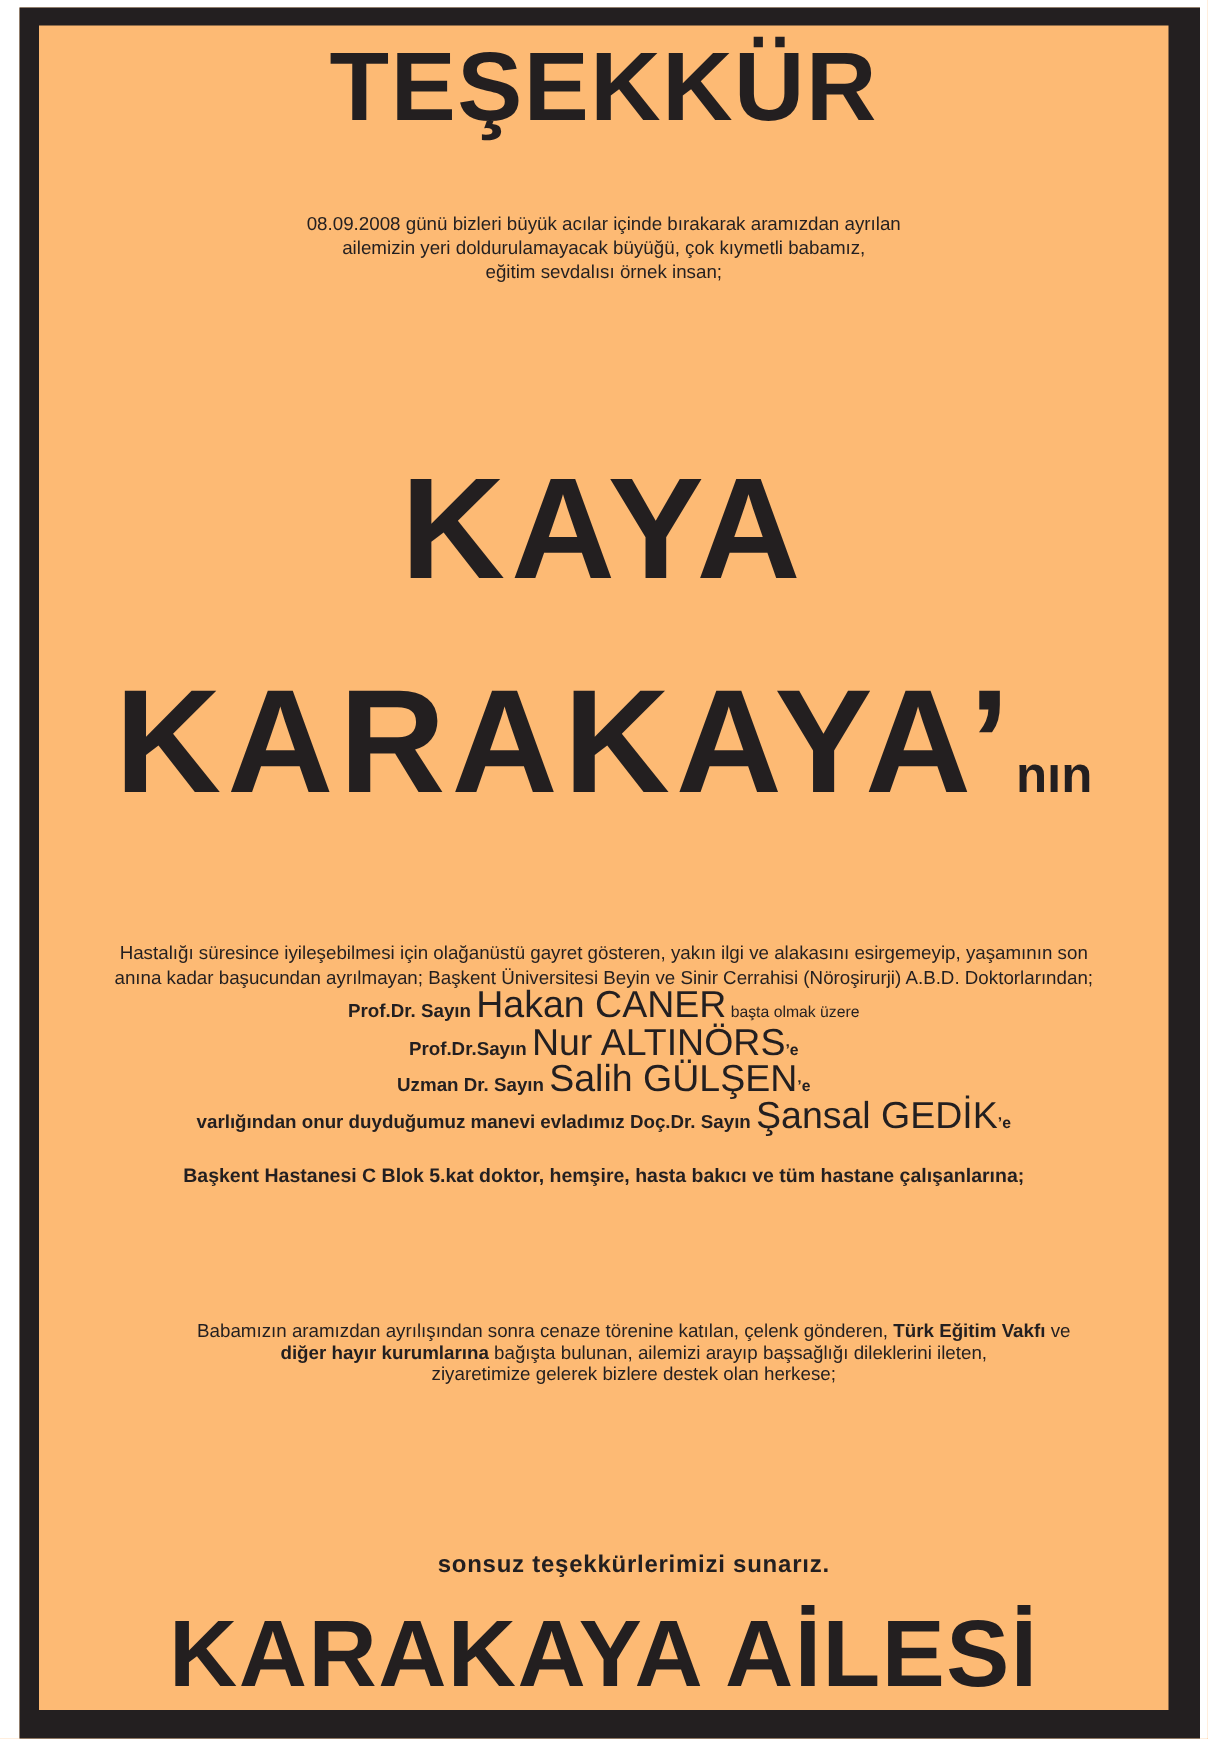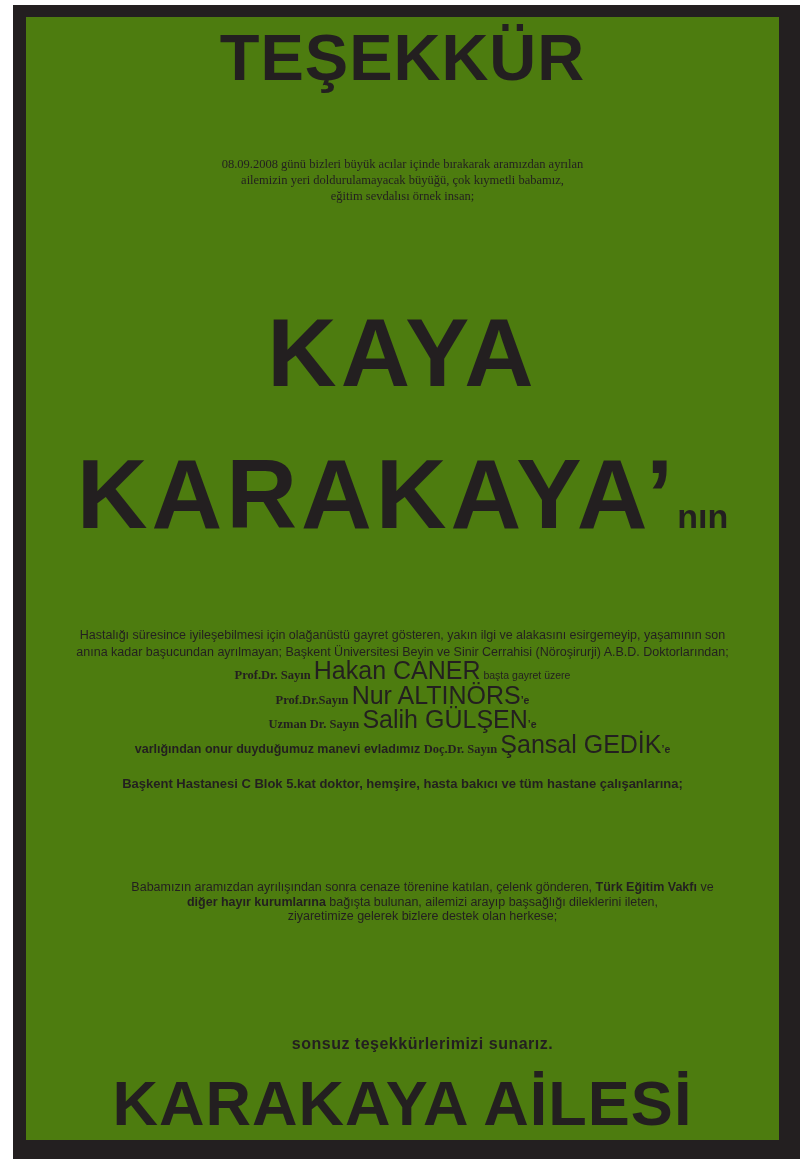--- a/index.html
+++ b/index.html
@@ -15,21 +15,21 @@
     font-family: "Liberation Sans", "DejaVu Sans", sans-serif;
     color: #231f20;
   }
   .page {
     position: absolute;
     left: 13px;
     top: 5px;
     width: 787px;
     height: 1154px;
     box-sizing: border-box;
-    background: #4d7c0f;
+    background: #fdba74;
     border-style: solid;
     border-color: #231f20;
     border-width: 12px 21px 19px 13px; 
   }
   .block {
     position: absolute;
     left: 0;
     right: 0;
     text-align: center;
     color: #231f20;
@@ -40,24 +40,23 @@
   .title {
     top: 8px;
     font-size: 65px;
     font-weight: bold;
     letter-spacing: 1px;
     line-height: 1;
   }
 
   
   .intro {
-    top: 139px;
+    top: 124px;
     font-size: 12.5px;
     line-height: 16px;
-    font-family: Liberation Serif, serif;
   }
 
   
   .big-name {
     font-weight: bold;
     line-height: 1;
     letter-spacing: 4px;
   }
   .first-name {
     top: 288px;
@@ -79,21 +78,20 @@
     font-size: 12.5px;
     line-height: 17px;
   }
   .doctor-line {
     line-height: 19.5px;
     white-space: nowrap;
   }
   .doctor-title {
     font-weight: bold;
     font-size: 12.5px;
-    font-family: Liberation Serif, serif;
   }
   .doctor-name {
     font-size: 25px;
     font-weight: normal;
   }
   .doctor-note {
     font-size: 10.5px;
   }
   .doctor-poss {
     font-size: 10.5px;
@@ -156,21 +154,21 @@
 
   <div class="block big-name last-name nowrap">
     <span>KARAKAYA’</span><span class="name-suffix">nın</span>
   </div>
 
   <div class="block gratitude">
     <div class="nowrap">Hastalığı süresince iyileşebilmesi için olağanüstü gayret gösteren, yakın ilgi ve alakasını esirgemeyip, yaşamının son</div>
     <div class="nowrap">anına kadar başucundan ayrılmayan; Başkent Üniversitesi Beyin ve Sinir Cerrahisi (Nöroşirurji) A.B.D. Doktorlarından;</div>
 
     <div class="doctor-line">
-      <span class="doctor-title">Prof.Dr. Sayın </span><span class="doctor-name">Hakan CANER</span><span class="doctor-note"> başta gayret üzere</span>
+      <span class="doctor-title">Prof.Dr. Sayın </span><span class="doctor-name">Hakan CANER</span><span class="doctor-note"> başta olmak üzere</span>
     </div>
 
     <div class="doctor-line">
       <span class="doctor-title">Prof.Dr.Sayın </span><span class="doctor-name">Nur ALTINÖRS</span><span class="doctor-poss">’e</span>
     </div>
 
     <div class="doctor-line">
       <span class="doctor-title">Uzman Dr. Sayın </span><span class="doctor-name">Salih GÜLŞEN</span><span class="doctor-poss">’e</span>
     </div>
 

